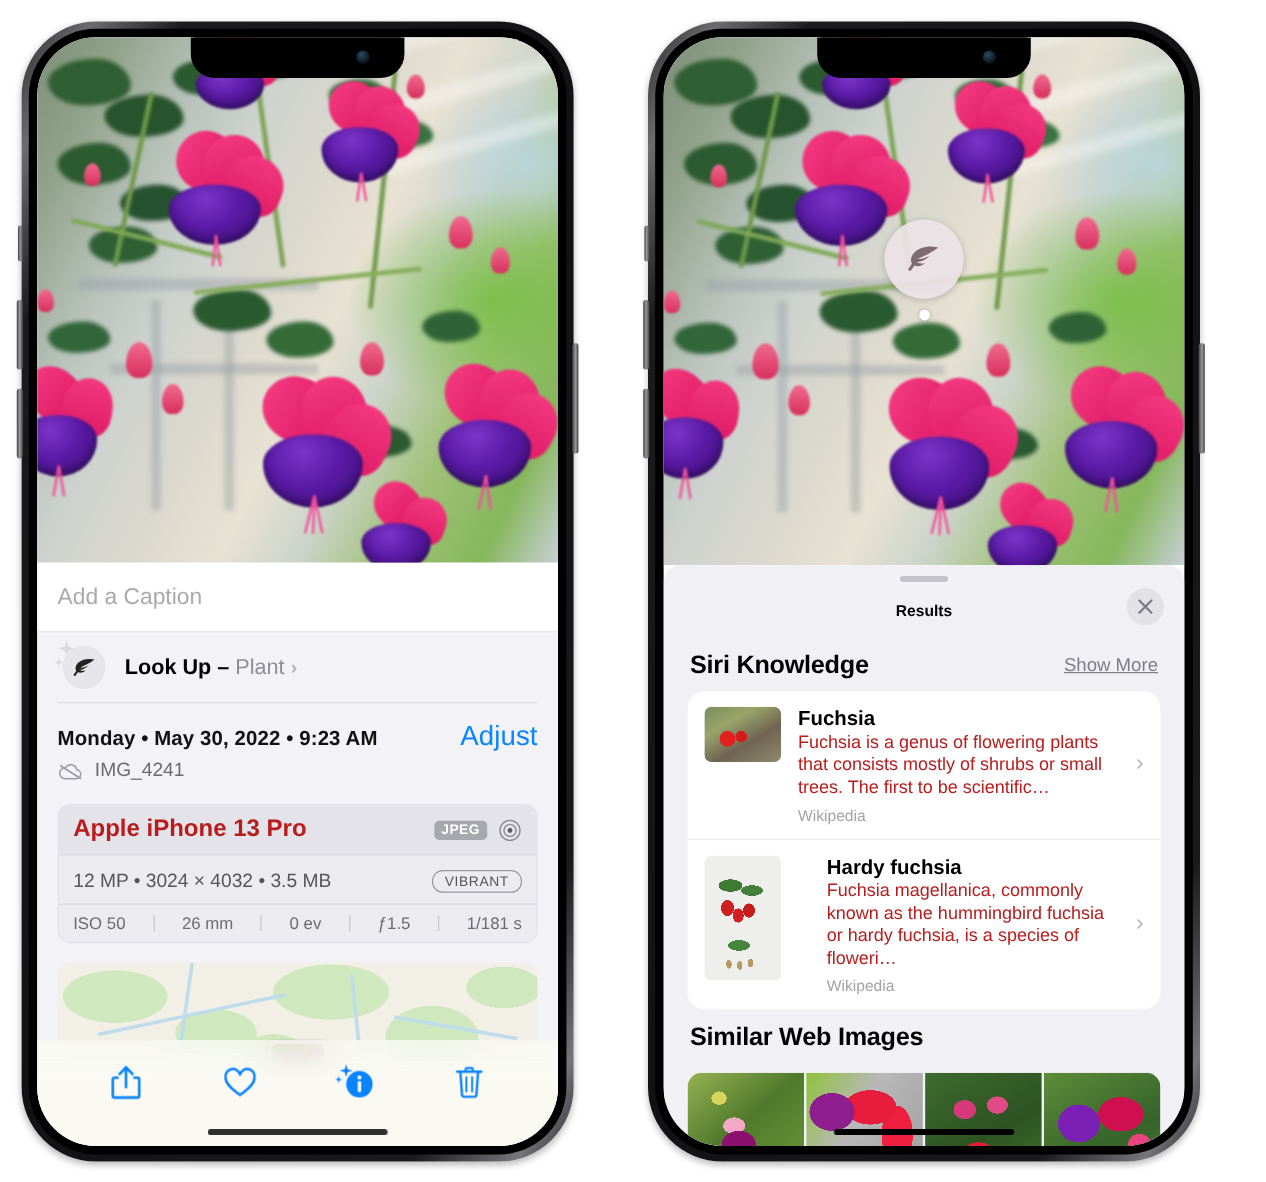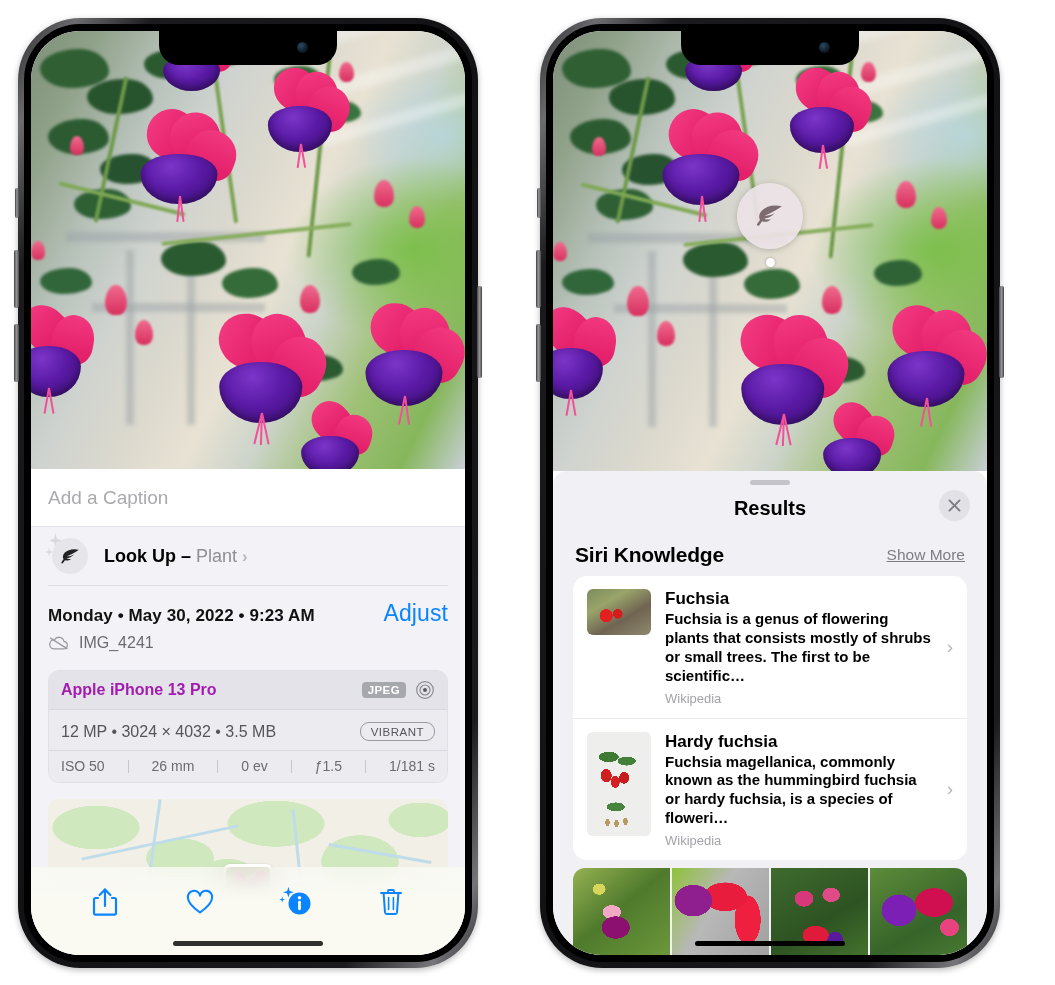--- a/index.html
+++ b/index.html
@@ -160,21 +160,21 @@
   .fname { font-size: 16px; color: #6b6b70; }
 
   .meta-card {
     margin: 14px 17px 0 17px; border-radius: 11px; overflow: hidden;
     background: #ebebf0; border: 1px solid #e0e0e6;
   }
   .meta-head {
     display: flex; align-items: center; justify-content: space-between;
     padding: 9px 12px; background: #e3e3e9; border-bottom: 1px solid #d8d8de;
   }
-  .meta-title { font-size: 16px; font-weight: 700; color: #a21caf; }
+  .meta-title { font-size: 20px; font-weight: 700; color: #b91c1c; }
   .meta-head-right { display: flex; align-items: center; gap: 9px; }
   .jpeg-badge {
     background: #a7a7ae; color: #fff; font-size: 11.5px; font-weight: 700;
     padding: 2px 6px; border-radius: 4px; letter-spacing: .4px;
   }
   .aperture-ico { width: 20px; height: 20px; }
   .meta-body { padding: 8px 12px 9px 12px; background: #ebebf0; }
   .meta-lens { font-size: 16px; color: #55555a; }
   .meta-size-row { display: flex; align-items: center; justify-content: space-between; margin-top: 4px; }
   .meta-size { font-size: 16px; color: #55555a; }
@@ -232,36 +232,36 @@
     border-top-left-radius: 14px; border-top-right-radius: 14px;
     overflow: hidden;
   }
   .grabber {
     width: 40px; height: 5px; border-radius: 3px; background: #c3c3c9;
     margin: 9px auto 0 auto;
   }
   .results-head {
     position: relative; height: 46px; display: flex; align-items: center; justify-content: center;
   }
-  .results-title { font-size: 20px; font-weight: 700; color: #000; }
+  .results-title { font-size: 13px; font-weight: 700; color: #000; }
   .close-btn {
     position: absolute; right: 17px; top: 5px;
     width: 31px; height: 31px; border-radius: 50%;
     background: #e1e1e6; display: flex; align-items: center; justify-content: center;
   }
   .sec-head {
     display: flex; align-items: center; justify-content: space-between;
     padding: 12px 22px 9px 22px;
   }
   .sec-title { font-size: 21px; font-weight: 700; color: #000; letter-spacing: -.2px; }
   .show-more { font-size: 15.5px; color: #7d7d83; text-decoration: underline; }
 
   .know-card { margin: 0 20px; background: #fff; border-radius: 14px; overflow: hidden; }
   .know-row { display: flex; padding: 13px 14px 12px 14px; position: relative; }
-  .know-row + .know-row { border-top: 1px solid #ececf0; }
+  .know-row + .know-row { border-top: 1px solid #ececf0; gap: 24px; }
   .know-thumb { flex: 0 0 auto; border-radius: 6px; overflow: hidden; margin-right: 14px; }
   .thumb-a {
     width: 64px; height: 46px;
     background:
       radial-gradient(circle at 30% 58%, #e32020 0 12%, transparent 13%),
       radial-gradient(circle at 48% 54%, #d61b1b 0 11%, transparent 12%),
       linear-gradient(150deg,#7b8c5c,#9aa46a 30%,#6f6452 62%,#8f8a6e);
   }
   .thumb-b {
     width: 64px; height: 104px;
@@ -272,21 +272,21 @@
       radial-gradient(ellipse 22% 7% at 34% 24%, #3f7a33 0 70%, transparent 71%),
       radial-gradient(ellipse 20% 6% at 62% 28%, #43803a 0 70%, transparent 71%),
       radial-gradient(ellipse 20% 6% at 45% 72%, #47853c 0 70%, transparent 71%),
       radial-gradient(ellipse 5% 5% at 32% 87%, #b79a62 0 70%, transparent 71%),
       radial-gradient(ellipse 5% 5% at 46% 88%, #b79a62 0 70%, transparent 71%),
       radial-gradient(ellipse 5% 5% at 60% 86%, #b79a62 0 70%, transparent 71%),
       #eeeeec;
   }
   .know-text { flex: 1 1 auto; padding-right: 22px; }
   .know-title { font-size: 17px; font-weight: 700; color: #000; margin-bottom: 1px; }
-  .know-desc { font-size: 15px; line-height: 1.26; color: #000000; font-weight: bold; }
+  .know-desc { font-size: 15px; line-height: 1.26; color: #b91c1c; }
   .know-src { font-size: 13px; color: #a3a3a9; margin-top: 5px; }
   .know-chev {
     position: absolute; right: 14px; top: 50%; transform: translateY(-50%);
     color: #b8b8be; font-size: 19px;
   }
 
   .sim-row { display: flex; gap: 2px; margin: 8px 20px 0 20px; border-radius: 12px; overflow: hidden; height: 96px; }
   .sim-cell { flex: 1 1 0; }
   .sim1 { background:
       radial-gradient(ellipse 20% 16% at 44% 62%, #8c1070 0 72%, transparent 73%),
@@ -706,20 +706,23 @@
               <div class="know-thumb thumb-b"></div>
               <div class="know-text">
                 <div class="know-title">Hardy fuchsia</div>
                 <div class="know-desc">Fuchsia magellanica, commonly known as the hummingbird fuchsia or hardy fuchsia, is a species of floweri…</div>
                 <div class="know-src">Wikipedia</div>
               </div>
               <span class="know-chev">›</span>
             </div>
           </div>
 
+          <div class="sec-head">
+            <span class="sec-title">Similar Web Images</span>
+          </div>
 
           <div class="sim-row">
             <div class="sim-cell sim1"></div>
             <div class="sim-cell sim2"></div>
             <div class="sim-cell sim3"></div>
             <div class="sim-cell sim4"></div>
           </div>
         </div>
 
         <div class="notch">

